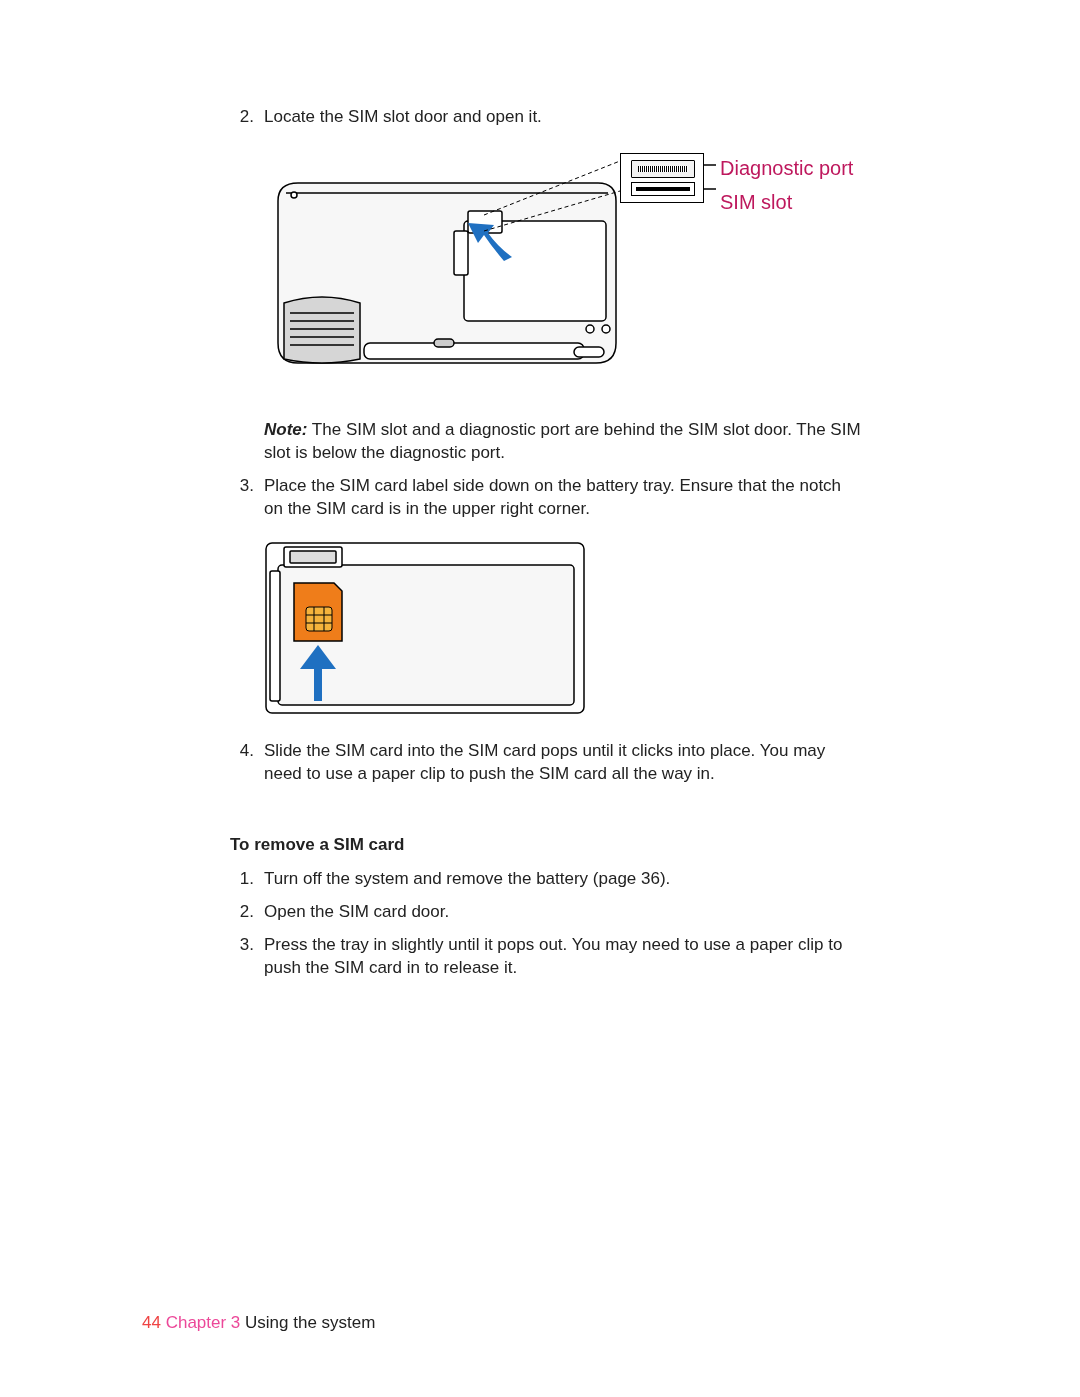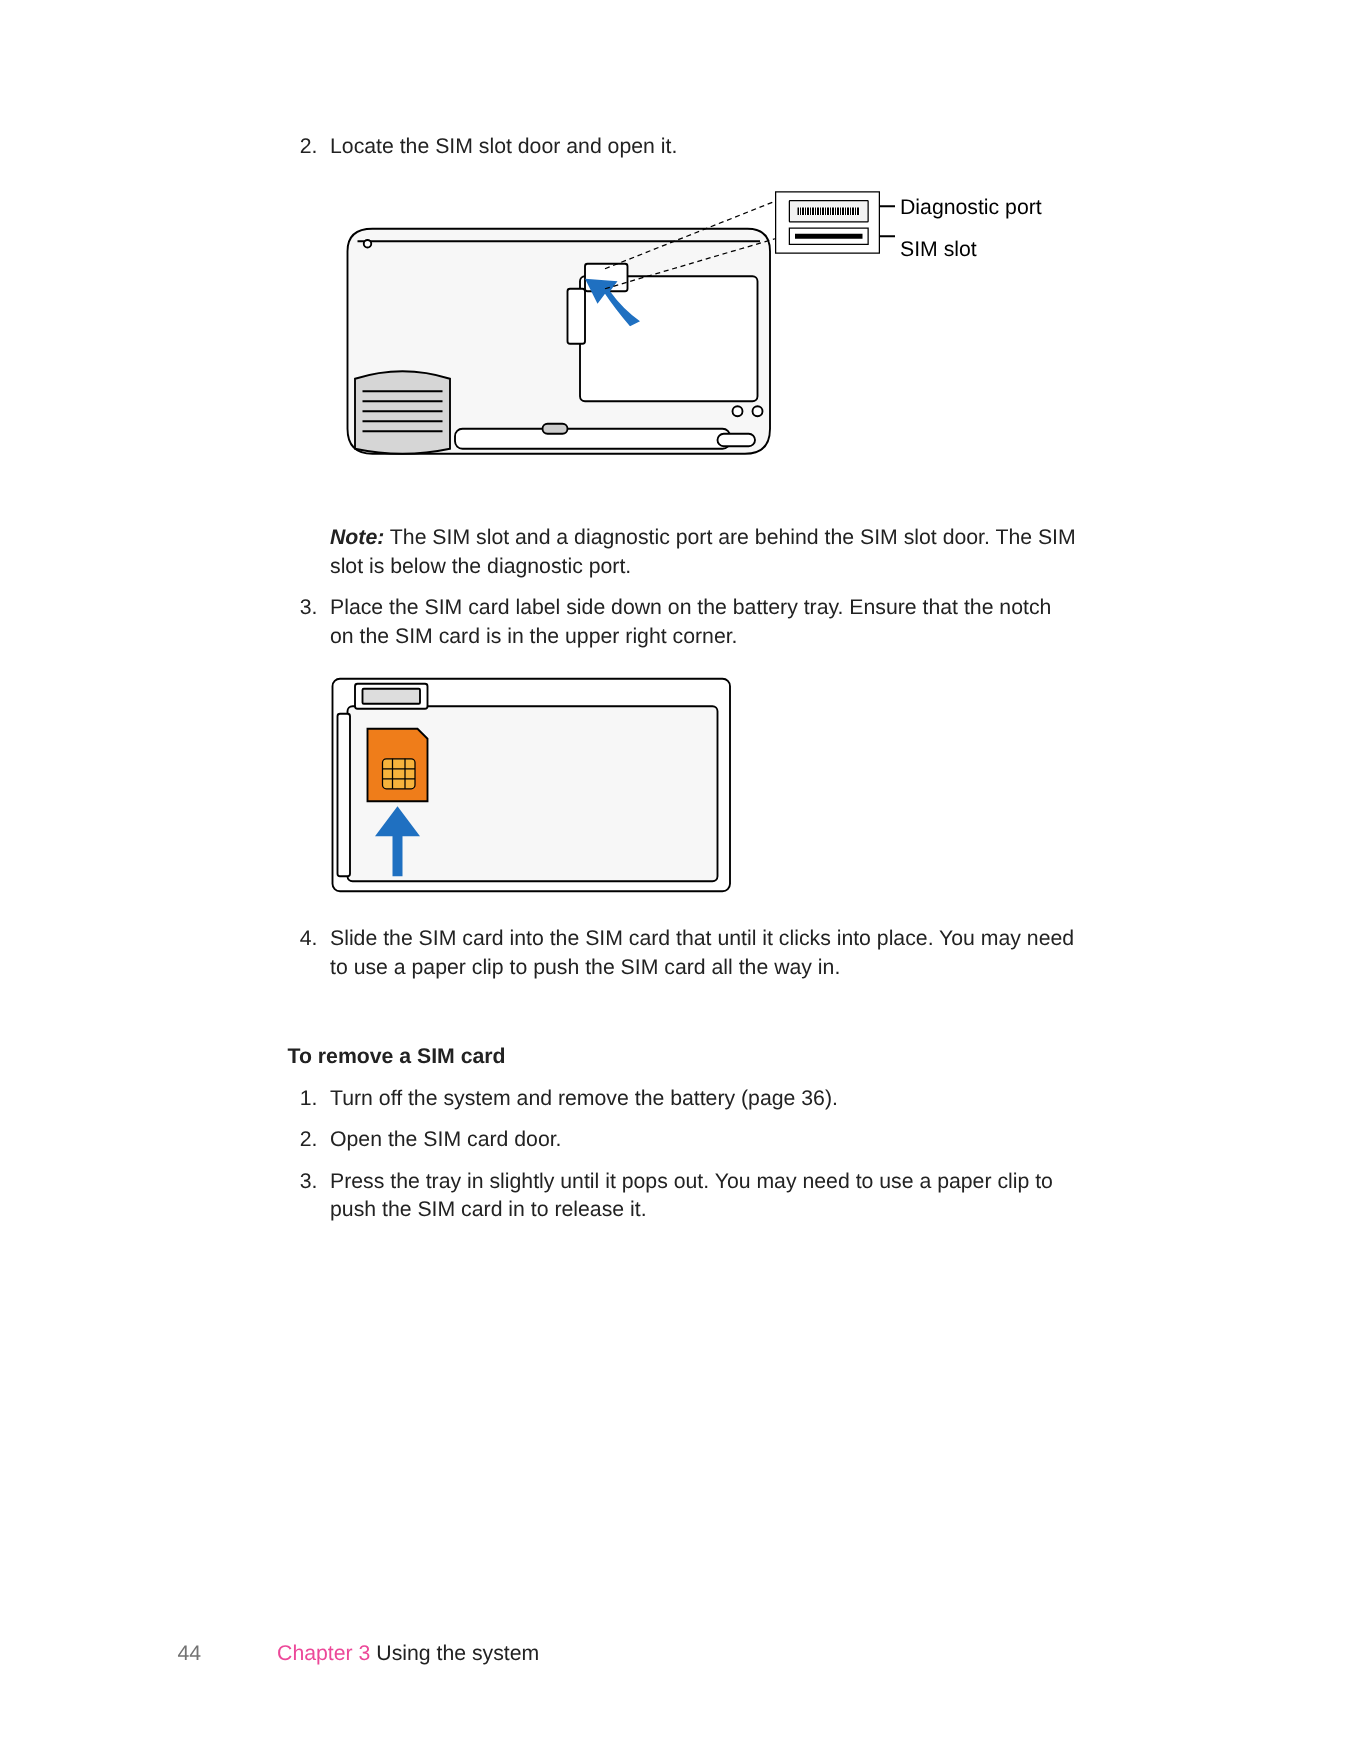--- a/index.html
+++ b/index.html
@@ -83,22 +83,22 @@
     border: 1px solid #000;
     background: #fff;
   }
   .callout-box .slot:after {
     content:"";
     position:absolute; left:4px; right:4px; top:4px; height:4px;
     background:#000;
   }
   .callout-label {
     position: absolute;
-    font-size: 17px;
-    color: #000000;
+    font-size: 20px;
+    color: #be185d;
   }
   .dash {
     stroke: #000;
     stroke-width: 1;
     stroke-dasharray: 4 3;
     fill: none;
   }
   .solid { stroke:#000; stroke-width:1.5; fill:none; }
   .fill-light { fill:#f7f7f7; }
   .fill-white { fill:#fff; }
@@ -116,21 +116,21 @@
     margin-top: 48px;
     margin-bottom: 12px;
   }
 
   .footer {
     position: absolute;
     left: 142px;
     bottom: 62px;
     font-size: 17px;
   }
-  .footer .pg { color:#737373; margin-right: 56px; }
+  .footer .pg { color:#ef4444; }
   .footer .chap { color:#ec4899; }
   .footer .title { color:#222; }
 </style>
 </head>
 <body>
 
 <div class="page">
   <div class="content">
 
     <div class="step">
@@ -206,21 +206,21 @@
         <line style="stroke:#000" x1="42" y1="82" x2="68" y2="82"></line>
         <line style="stroke:#000" x1="50" y1="66" x2="50" y2="90"></line>
         <line style="stroke:#000" x1="60" y1="66" x2="60" y2="90"></line>
 
         <path class="blue-arrow" d="M54 160 L54 128 L40 128 L58 104 L76 128 L62 128 L62 160 Z" transform="translate(-4,0)"></path>
       </svg>
     </div>
 
     <div class="step">
       <div class="stepnum">4.</div>
-      <div class="steptext">Slide the SIM card into the SIM card that until it clicks into place. You may need to use a paper clip to push the SIM card all the way in.</div>
+      <div class="steptext">Slide the SIM card into the SIM card pops until it clicks into place. You may need to use a paper clip to push the SIM card all the way in.</div>
     </div>
 
     <div class="heading">To remove a SIM card</div>
 
     <div class="step">
       <div class="stepnum">1.</div>
       <div class="steptext">Turn off the system and remove the battery (page 36).</div>
     </div>
     <div class="step" style="margin-top:6px">
       <div class="stepnum">2.</div>

